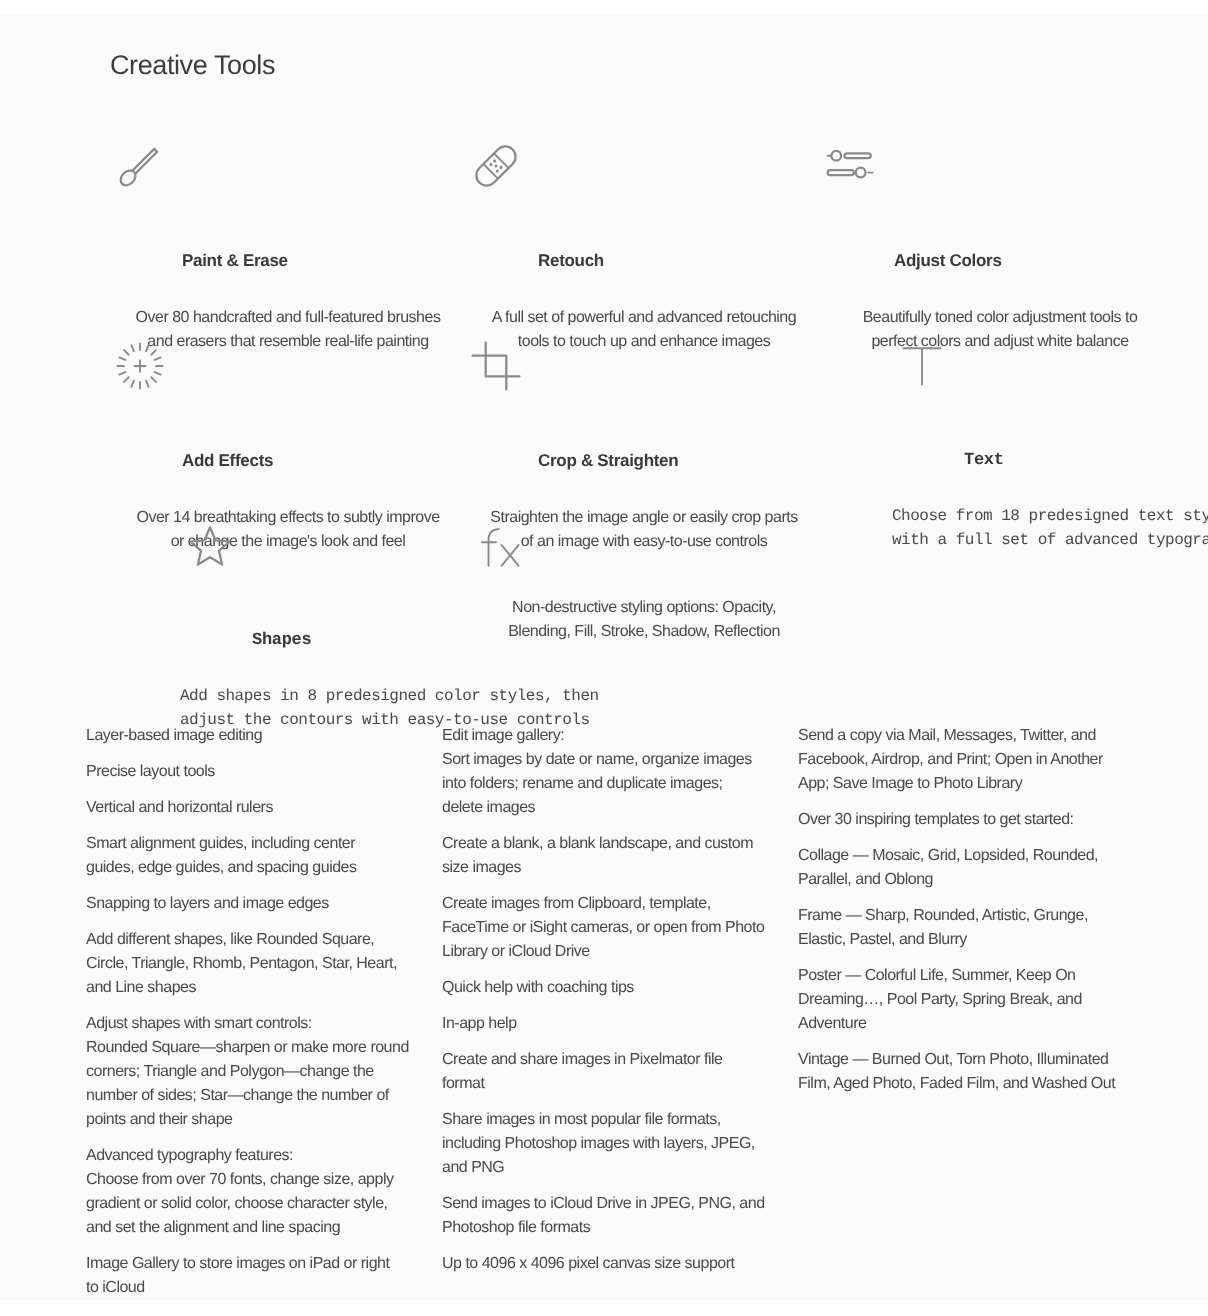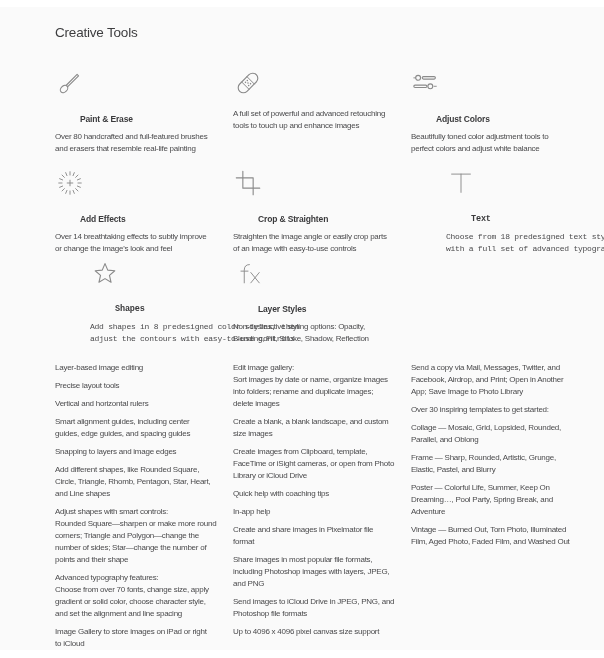--- a/index.html
+++ b/index.html
@@ -28,30 +28,30 @@
     grid-template-rows:100px 90px auto;
   }
   .feature { padding-top:2px; }
   .feature.indent { padding-left:35px;font-family:Liberation Mono, monospace; }
   .feature .icon { height:40px; }
   .feature .icon svg { display:block; }
   .icon svg .ln { fill:none; stroke:#8a8a8a; stroke-width:1.2; stroke-linecap:round; stroke-linejoin:round; }
   .icon svg .thin { fill:none; stroke:#8a8a8a; stroke-width:1; stroke-linecap:round; }
   .icon svg .dot { fill:#8a8a8a; stroke:none; }
   .feature h3 {
-    margin:5px; font-size:8.5px; font-weight:700; line-height:13px;
+    margin:16px; font-size:8.5px; font-weight:700; line-height:13px;
     letter-spacing:-0.15px; color:#3a3a3c;padding-left:20px;
   }
   .feature p {
     margin:0; font-size:8px; line-height:12px; letter-spacing:-0.25px;
-    white-space:pre; color:#4a4a4c;
+    white-space:pre; color:#4a4a4c;text-align:center;
   }
 
   .lists {
-    position:absolute; left:55px; top:362px;
+    position:absolute; left:43px; top:362px;
     display:grid;
     grid-template-columns:178px 178px 194px;
   }
   .list-col { }
   .list-col p {
     margin:0 0 6px 0; font-size:8px; line-height:12px; letter-spacing:-0.25px;
     white-space:pre; color:#4a4a4c;
   }
 </style>
 </head>
@@ -85,20 +85,21 @@
             <rect class="ln" x="10.5" y="3.5" width="11" height="25" rx="5.5"></rect>
             <path class="thin" d="M10.5,12 L21.5,12 M10.5,20 L21.5,20"></path>
             <circle class="dot" cx="13.6" cy="14.6" r="0.8"></circle>
             <circle class="dot" cx="18.4" cy="14.6" r="0.8"></circle>
             <circle class="dot" cx="16" cy="16" r="0.8"></circle>
             <circle class="dot" cx="13.6" cy="17.4" r="0.8"></circle>
             <circle class="dot" cx="18.4" cy="17.4" r="0.8"></circle>
           </g>
         </svg>
       </div>
+      <h3>Retouch</h3>
       <p>A full set of powerful and advanced retouching
 tools to touch up and enhance images</p>
     </div>
 
     <div class="feature">
       <div class="icon">
         <svg width="30" height="30" viewBox="0 0 32 32">
           <path class="thin" d="M3,10.5 L4.8,10.5"></path>
           <circle class="ln" cx="7.6" cy="10.5" r="2.6"></circle>
           <rect class="ln" x="12" y="9.2" width="14" height="2.6" rx="1.3"></rect>
@@ -159,21 +160,20 @@
 adjust the contours with easy-to-use controls</p>
     </div>
 
     <div class="feature">
       <div class="icon">
         <svg width="30" height="30" viewBox="0 0 32 32">
           <path class="thin" d="M12,26.5 L12,13 Q12,7 17.5,7 M8.5,14 L16,14"></path>
           <path class="thin" d="M19,15.5 L28,26.5 M28,15.5 L19,26.5"></path>
         </svg>
       </div>
-      <h3>Layer Styles</h3>
       <p>Non-destructive styling options: Opacity,
 Blending, Fill, Stroke, Shadow, Reflection</p>
     </div>
 
   </section>
 
   <section class="lists">
     <div class="list-col">
       <p>Layer-based image editing</p>
       <p>Precise layout tools</p>

